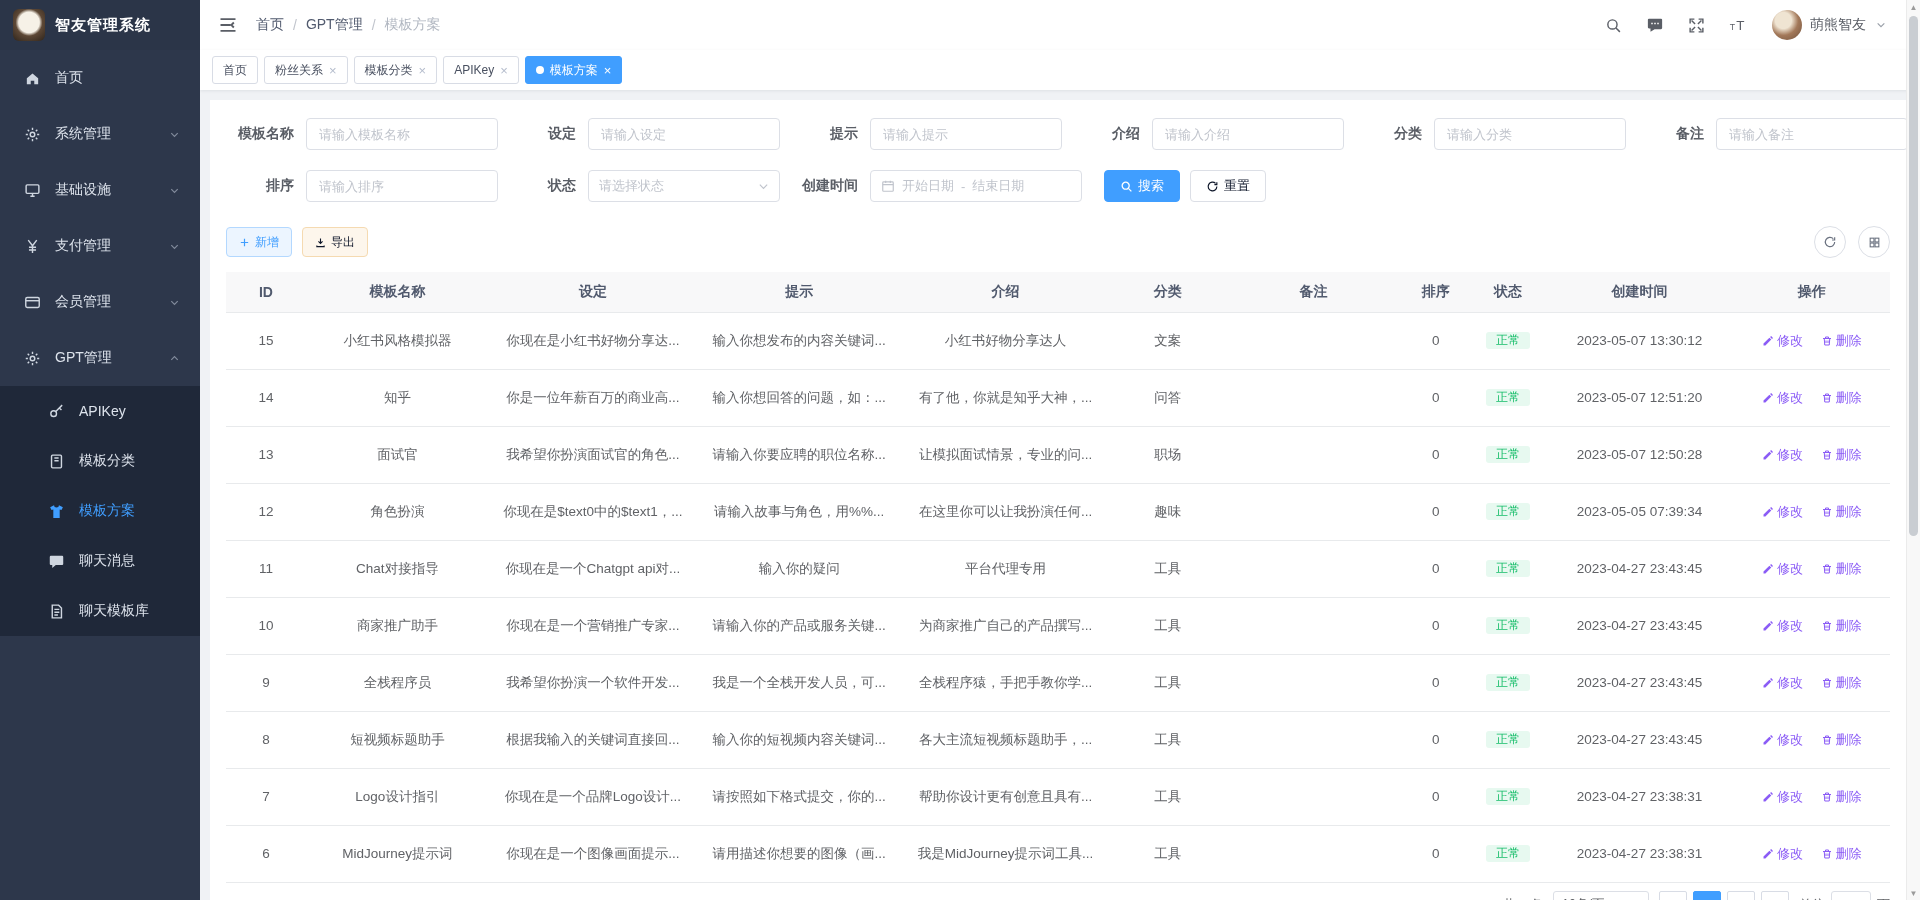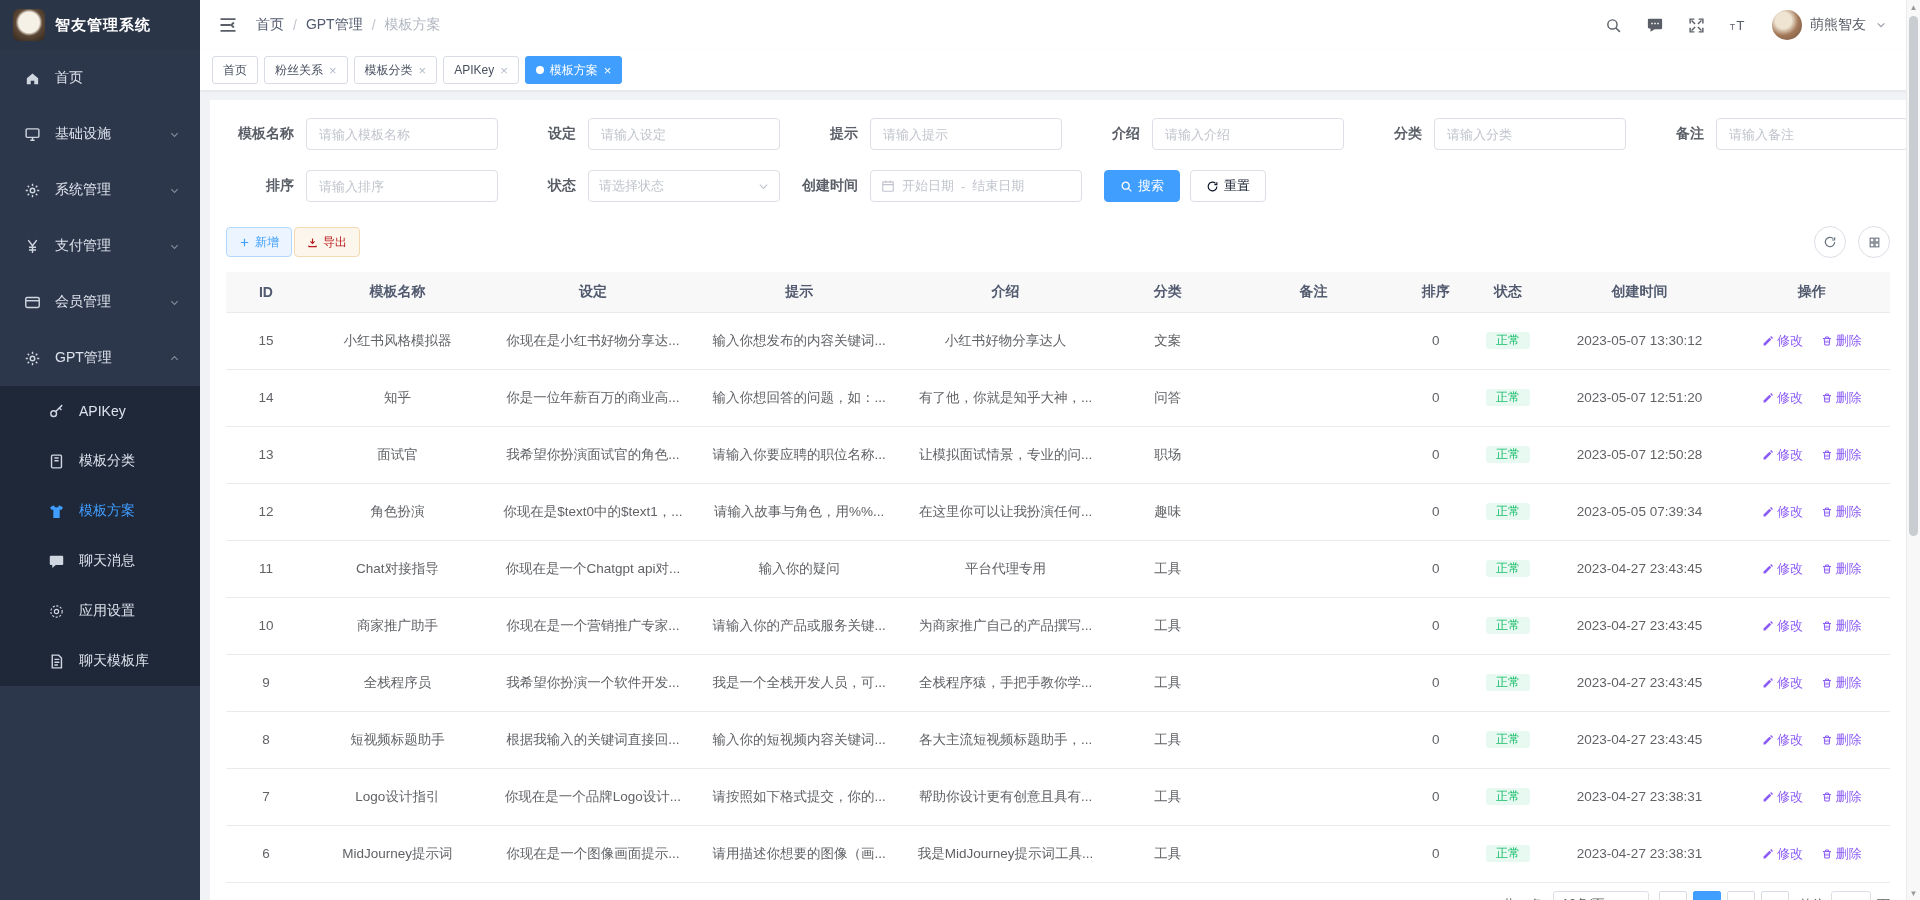--- a/index.html
+++ b/index.html
@@ -70,21 +70,21 @@
   .daterange .sep { color:#c0c4cc; }
   .btn { height:32px; border-radius:4px; border:1px solid transparent; font-size:13px; display:inline-flex;
     align-items:center; gap:5px; padding:8px 15px; cursor:pointer; font-family:inherit; }
   .btn-primary { background:#409eff; border-color:#409eff; color:#fff; margin-left:22px; }
   .btn-plain { background:#fff; border-color:#dcdfe6; color:#0f172a; margin-left:10px; }
 
   
   .toolbar { display:flex; align-items:center; margin-bottom:14px; }
   .btn-sm { height:30px; font-size:12px; padding:0 12px; border-radius:4px; display:inline-flex; align-items:center; gap:5px; cursor:pointer; border:1px solid; font-family:inherit; }
   .btn-add { background:#ecf5ff; border-color:#b3d8ff; color:#409eff; }
-  .btn-export { background:#fdf6ec; border-color:#f5dab1; color:#b91c1c; margin-left:2px; }
+  .btn-export { background:#fdf6ec; border-color:#f5dab1; color:#0f172a; margin-left:10px; }
   .tool-right { margin-left:auto; display:flex; gap:12px; }
   .circle-btn { width:32px; height:32px; border-radius:50%; border:1px solid #dcdfe6; background:#fff;
     color:#6b7280; display:inline-flex; align-items:center; justify-content:center; cursor:pointer; }
 
   
   table { width:100%; border-collapse:collapse; table-layout:fixed; }
   thead th { background:#f8f8f9; height:40px; font-size:14px; color:#515a6e; font-weight:700;
     text-align:center; border-bottom:1px solid #e8eaec; white-space:nowrap; }
   tbody td { height:57px; text-align:center; font-size:13.5px; color:#606266;
     border-bottom:1px solid #e8eaec; white-space:nowrap; overflow:hidden; }
@@ -131,48 +131,48 @@
               <svg viewBox="0 0 24 24">
                 <path d="M4 11.5 12 5l8 6.5V20h-5.5v-5h-5v5H4z" fill="currentColor"></path>
               </svg>
             </span>
     <span class="mi-label">首页</span>
 
   </div>
           <div class="menu-item">
     <span class="mi-icon">
               <svg viewBox="0 0 24 24" fill="none" stroke="currentColor" stroke-width="2">
+                <circle cx="12" cy="12" r="3.2"></circle>
+                <path d="M12 2.5v3M12 18.5v3M2.5 12h3M18.5 12h3M5.2 5.2l2.1 2.1M16.7 16.7l2.1 2.1M18.8 5.2l-2.1 2.1M7.3 16.7l-2.1 2.1"></path>
+              </svg>
+            </span>
+    <span class="mi-label">系统管理</span>
+    <span class="mi-arrow">
+              <svg viewBox="0 0 12 12" width="11" height="11">
+                <path d="M2.5 4.5 6 8l3.5-3.5" fill="none" stroke="currentColor" stroke-width="1.3"></path>
+              </svg>
+            </span>
+  </div>
+          <div class="menu-item">
+    <span class="mi-icon">
+              <svg viewBox="0 0 24 24" fill="none" stroke="currentColor" stroke-width="2">
                 <rect x="3" y="4" width="18" height="12" rx="1.5"></rect>
                 <path d="M9 20h6M12 16v4"></path>
               </svg>
             </span>
     <span class="mi-label">基础设施</span>
     <span class="mi-arrow">
               <svg viewBox="0 0 12 12" width="11" height="11">
                 <path d="M2.5 4.5 6 8l3.5-3.5" fill="none" stroke="currentColor" stroke-width="1.3"></path>
               </svg>
             </span>
   </div>
           <div class="menu-item">
     <span class="mi-icon">
               <svg viewBox="0 0 24 24" fill="none" stroke="currentColor" stroke-width="2">
-                <circle cx="12" cy="12" r="3.2"></circle>
-                <path d="M12 2.5v3M12 18.5v3M2.5 12h3M18.5 12h3M5.2 5.2l2.1 2.1M16.7 16.7l2.1 2.1M18.8 5.2l-2.1 2.1M7.3 16.7l-2.1 2.1"></path>
-              </svg>
-            </span>
-    <span class="mi-label">系统管理</span>
-    <span class="mi-arrow">
-              <svg viewBox="0 0 12 12" width="11" height="11">
-                <path d="M2.5 4.5 6 8l3.5-3.5" fill="none" stroke="currentColor" stroke-width="1.3"></path>
-              </svg>
-            </span>
-  </div>
-          <div class="menu-item">
-    <span class="mi-icon">
-              <svg viewBox="0 0 24 24" fill="none" stroke="currentColor" stroke-width="2">
                 <path d="M6 3l6 8 6-8M12 11v10M7 13h10M7 17h10"></path>
               </svg>
             </span>
     <span class="mi-label">支付管理</span>
     <span class="mi-arrow">
               <svg viewBox="0 0 12 12" width="11" height="11">
                 <path d="M2.5 4.5 6 8l3.5-3.5" fill="none" stroke="currentColor" stroke-width="1.3"></path>
               </svg>
             </span>
   </div>
@@ -235,30 +235,20 @@
     <span class="mi-label">模板方案</span>
 
   </div>
           <div class="menu-item">
     <span class="mi-icon">
               <svg viewBox="0 0 24 24">
                 <path d="M4 4h16a1.5 1.5 0 0 1 1.5 1.5v10A1.5 1.5 0 0 1 20 17h-9l-5 4v-4H4a1.5 1.5 0 0 1-1.5-1.5v-10A1.5 1.5 0 0 1 4 4z" fill="currentColor"></path>
               </svg>
             </span>
     <span class="mi-label">聊天消息</span>
-
-  </div>
-          <div class="menu-item">
-    <span class="mi-icon">
-              <svg viewBox="0 0 24 24" fill="none" stroke="currentColor" stroke-width="1.6">
-                <circle cx="12" cy="12" r="3"></circle>
-                <circle cx="12" cy="12" r="8" stroke-dasharray="3 2.2"></circle>
-              </svg>
-            </span>
-    <span class="mi-label">应用设置</span>
 
   </div>
           <div class="menu-item">
     <span class="mi-icon">
               <svg viewBox="0 0 24 24" fill="none" stroke="currentColor" stroke-width="2">
                 <path d="M6 3h9l4 4v14H6z"></path>
                 <path d="M9 9h7M9 13h7M9 17h5"></path>
               </svg>
             </span>
     <span class="mi-label">聊天模板库</span>

